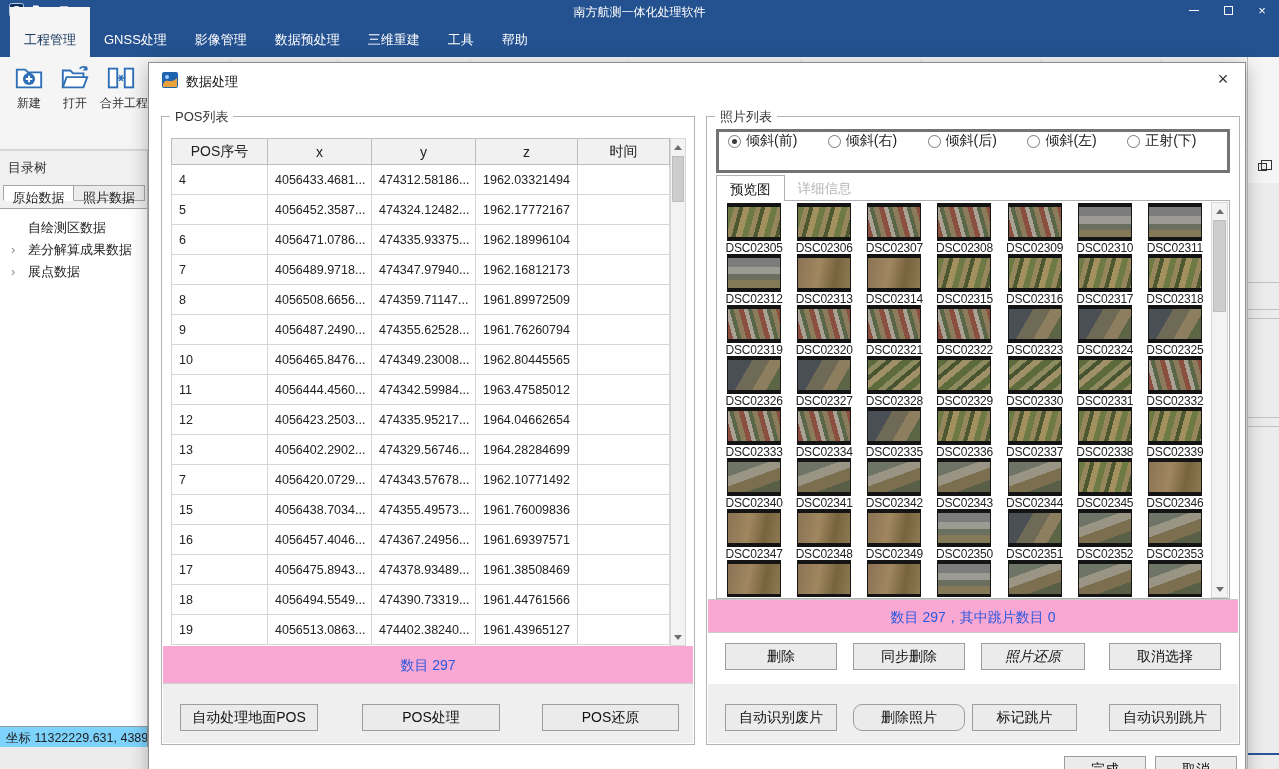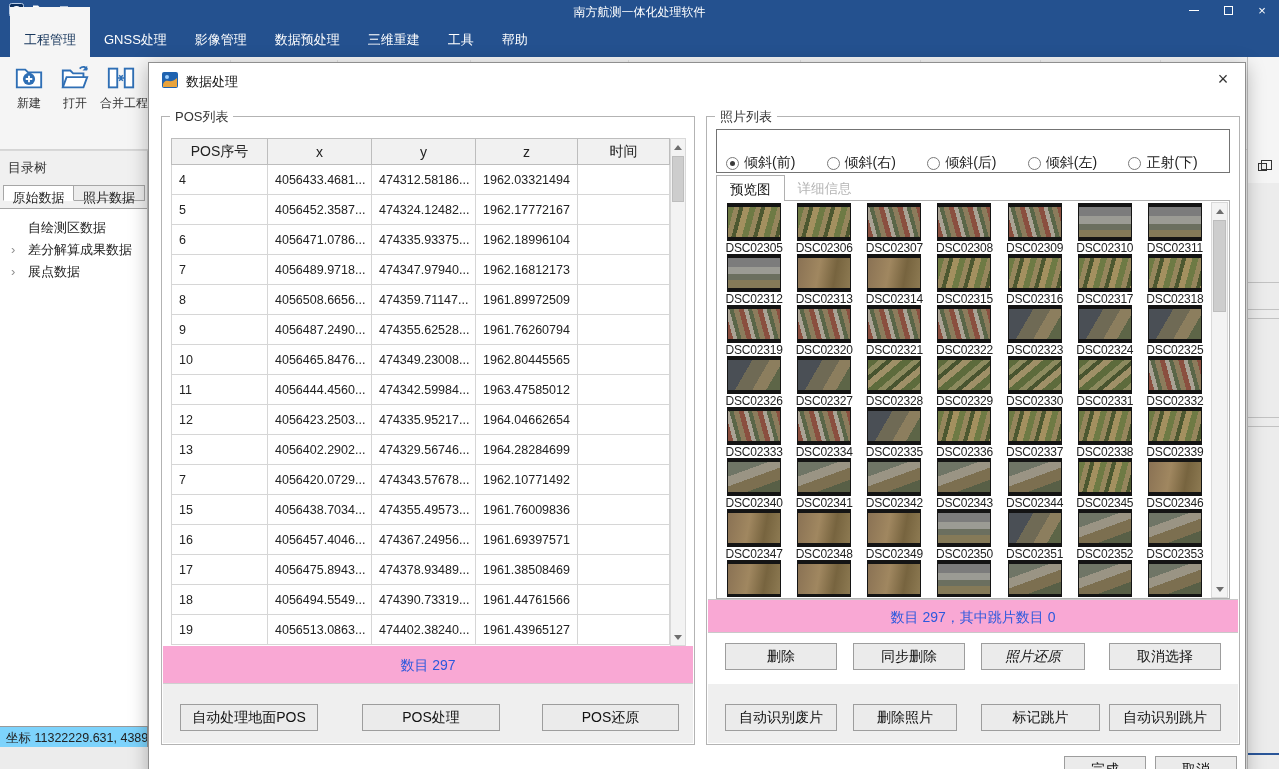--- a/index.html
+++ b/index.html
@@ -82,21 +82,21 @@
   .sb-thumb{ position:absolute; left:1px; right:1px; background:#cdcdcd; border:1px solid #bdbdbd; }
   .pos-scroll{ right:0; top:0; width:16px; height:508px; }
   .count-row{ position:absolute; left:1px; right:1px; text-align:center; font-size:14px; color:#2c59dd; background:#f9a8d4; }
   .pos-count{ top:529px; height:38px; line-height:38px; border-bottom:1px solid #cfcfcf; }
   .gb-footer{ position:absolute; left:1px; right:1px; bottom:1px; background:#efefef; }
   .pos-footer{ top:567px; }
   .btn{ position:absolute; height:27px; background:#ebebeb; border:1px solid #9d9d9d; font-size:14px; color:#111;
         text-align:center; line-height:25px; white-space:nowrap; }
 
   
-  .radio-box{ position:absolute; left:9px; top:12px; right:9px; height:44px; border:1px solid #737373; display:flex; align-items:flex-end; padding-left:9px; }
+  .radio-box{ position:absolute; left:9px; top:12px; right:9px; height:44px; border:3px solid #737373; display:flex; align-items:flex-start; padding-left:9px; }
   .radio-item{ display:flex; align-items:center; width:106px; }
   .radio-circle{ width:13px; height:13px; border:1px solid #7a7a7a; border-radius:50%; background:#fff; position:relative; flex:none; }
   .radio-item.selected .radio-circle:after{ content:""; position:absolute; left:3px; top:3px; width:5px; height:5px; border-radius:50%; background:#3a3a3a; }
   .radio-label{ font-size:14px; margin-left:5px; white-space:nowrap; }
   .photo-tabs{ position:absolute; left:9px; top:58px; height:26px; display:flex; }
   .photo-tab{ font-size:13.5px; padding:5px 13px; color:#b5b5b5; }
   .photo-tab.active{ color:#111; background:#fff; border:1px solid #b0b0b0; border-bottom:none; position:relative; z-index:2; }
   .photo-grid-box{ position:absolute; left:9px; top:83px; right:9px; height:399px; border:1px solid #b0b0b0; background:#fff; }
   .photo-grid{ position:absolute; left:2px; top:2px; right:19px; bottom:1px; overflow:hidden;
                display:grid; grid-template-columns:repeat(7,1fr); grid-auto-rows:51px; }
@@ -772,22 +772,22 @@
       </div>
       <div class="count-row photo-count">数目 297，其中跳片数目 0</div>
       <div class="photo-row1" id="photo-row1">
           <div class="btn" style="top: 10px; left: 17px; width: 112px;">删除</div>
           <div class="btn" style="top: 10px; left: 145px; width: 112px;">同步删除</div>
           <div class="btn" style="top: 10px; left: 273px; width: 104px; font-style: italic;">照片还原</div>
           <div class="btn" style="top: 10px; left: 401px; width: 112px;">取消选择</div>
         </div>
       <div class="gb-footer photo-footer" id="photo-row2">
           <div class="btn" style="top: 20px; left: 17px; width: 112px;">自动识别废片</div>
-          <div class="btn" style="top: 20px; left: 145px; width: 104px;">删除照片</div>
-          <div class="btn" style="top: 20px; left: 273px; width: 119px;">标记跳片</div>
+          <div class="btn" style="top: 20px; left: 145px; width: 112px; border-radius: 9px;">删除照片</div>
+          <div class="btn" style="top: 20px; left: 264px; width: 105px;">标记跳片</div>
           <div class="btn" style="top: 20px; left: 401px; width: 112px;">自动识别跳片</div>
         </div>
     </div>
 
     <div class="btn dlg-footer-btn" style="left:915px">完成</div>
     <div class="btn dlg-footer-btn" style="left:1006px">取消</div>
   </div>
 
 </div>
 

